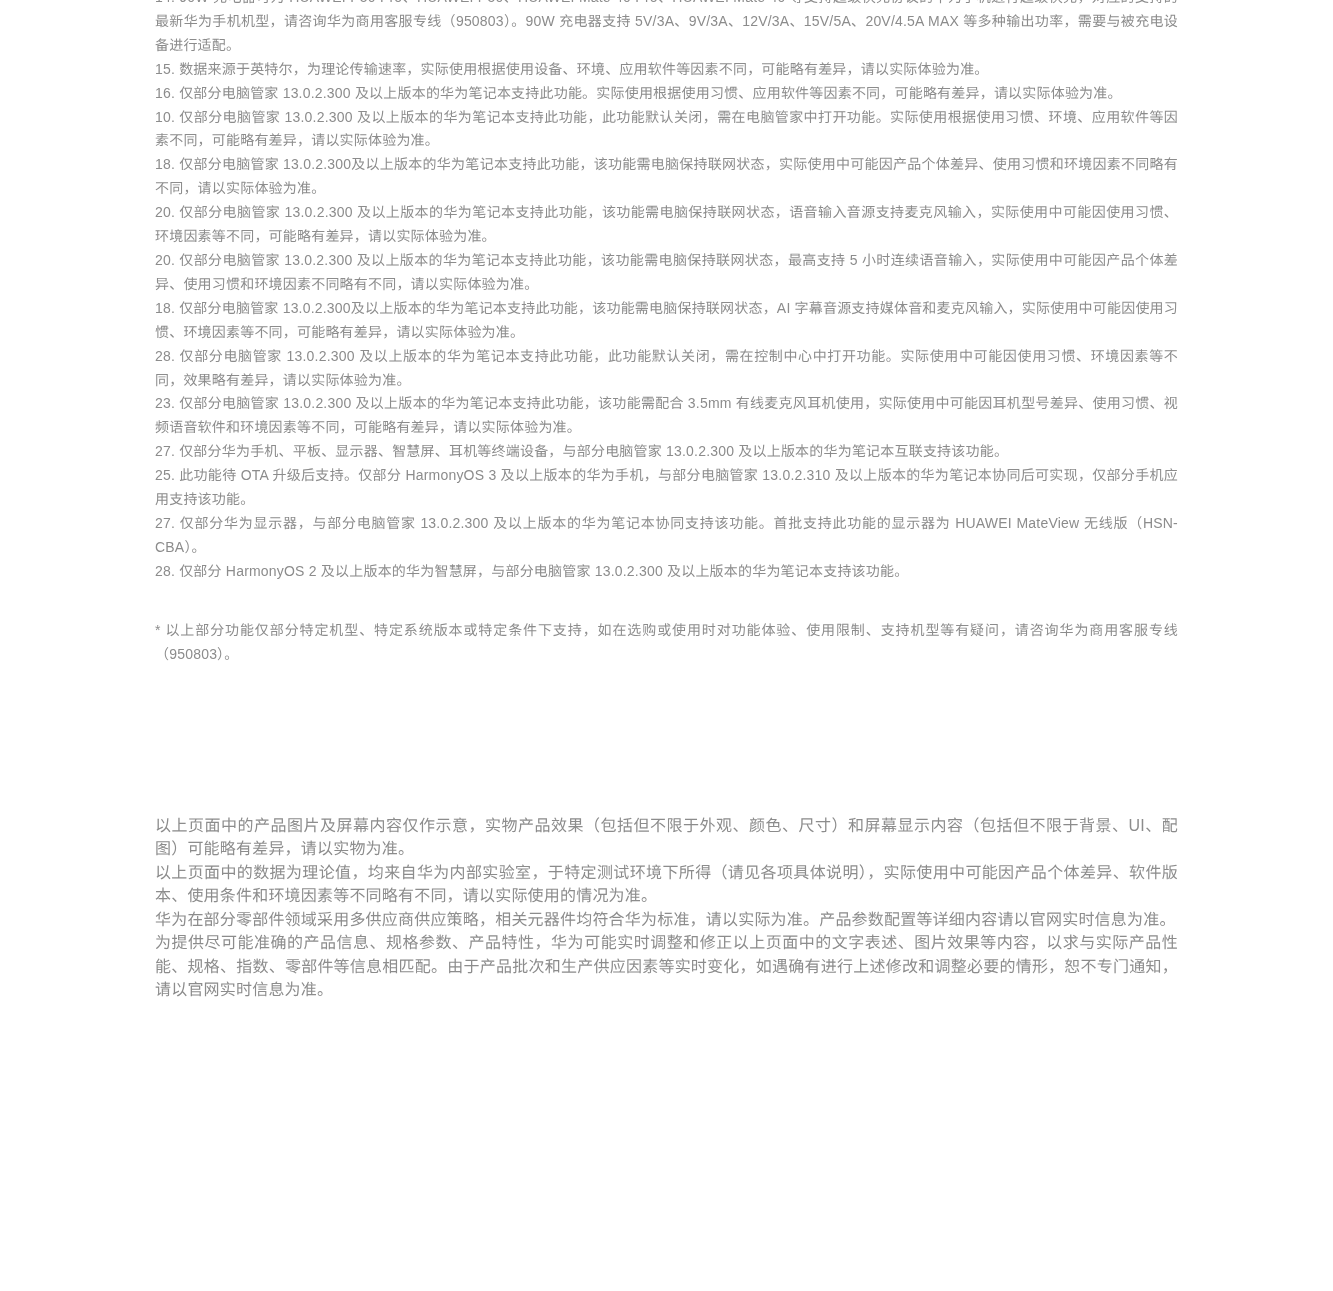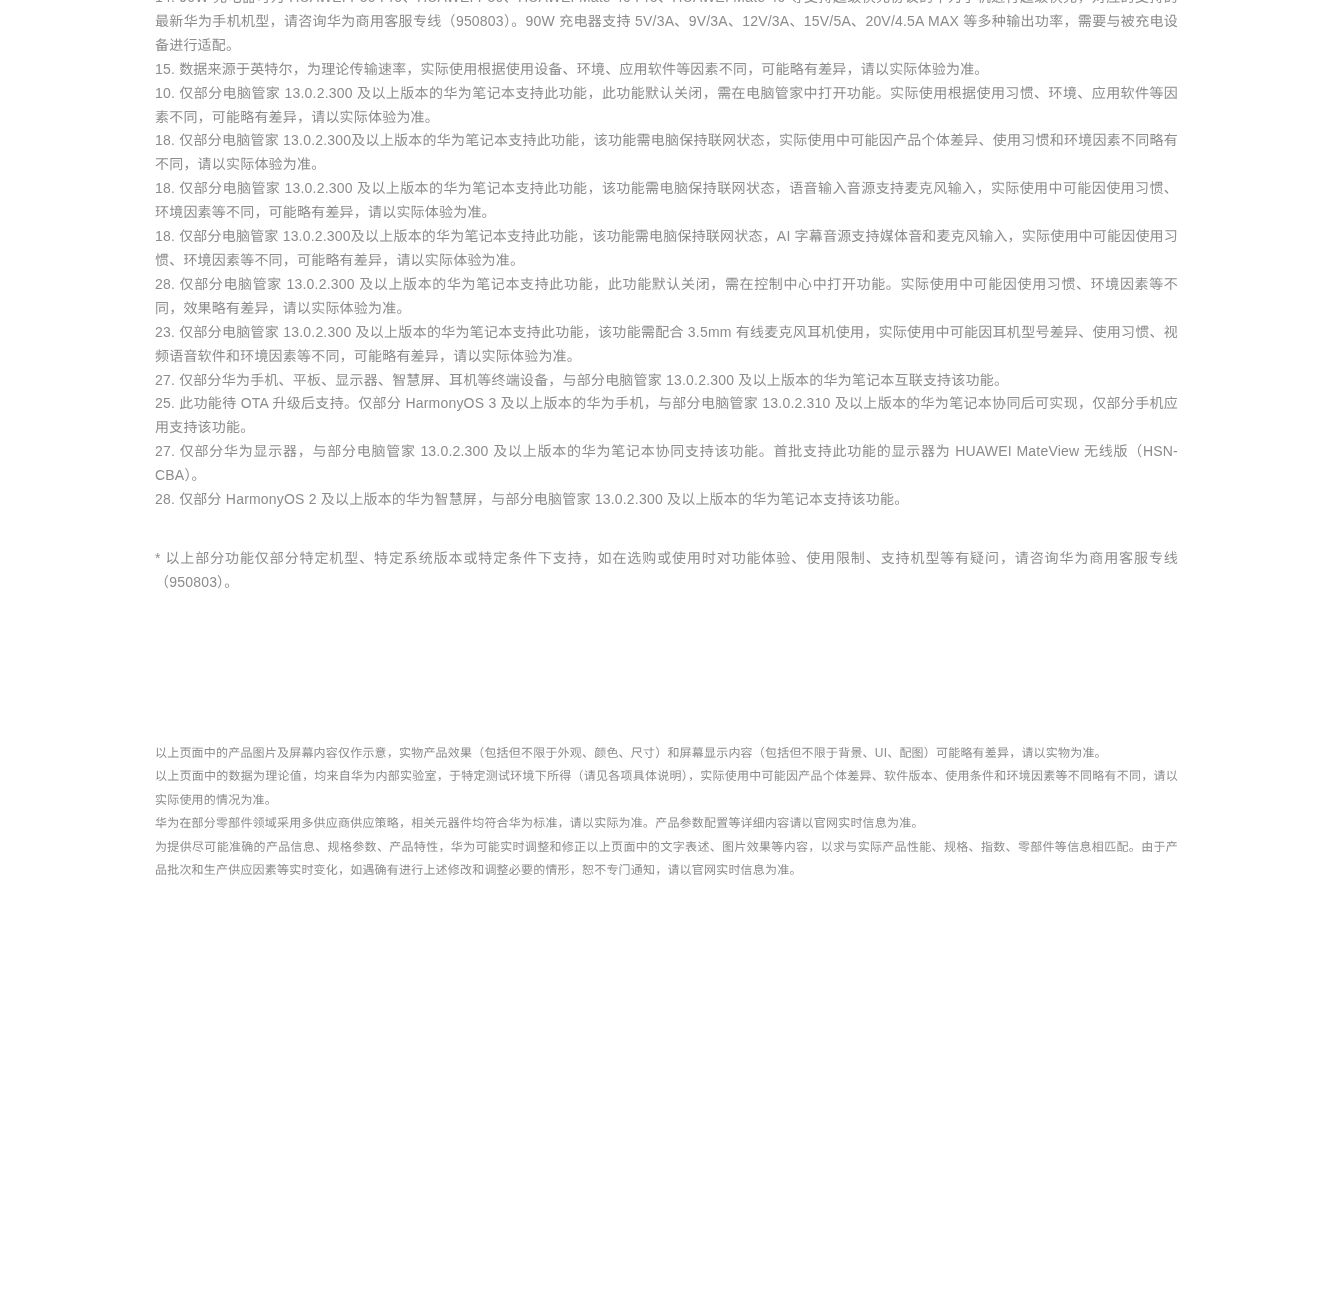--- a/index.html
+++ b/index.html
@@ -36,38 +36,40 @@
     line-height: 24px;
     text-align: justify;
     text-justify: inter-ideograph;
     letter-spacing: 0.2px;
   }
   .legal {
     margin-top: 148px;
   }
   .legal p {
     margin: 0;
-    font-size: 12px;
+    font-size: 16px;
     line-height: 23.5px;
     text-align: justify;
     text-justify: inter-ideograph;
     letter-spacing: 0.2px;
   }
 </style>
 </head>
 <body>
 
 <main class="content">
 
   <ol class="footnotes">
     <li>14. 90W 充电器可为 HUAWEI P50 Pro、HUAWEI P50、HUAWEI Mate 40 Pro、HUAWEI Mate 40 等支持超级快充协议的华为手机进行超级快充，对应的支持的最新华为手机机型，请咨询华为商用客服专线（950803）。90W 充电器支持 5V/3A、9V/3A、12V/3A、15V/5A、20V/4.5A MAX 等多种输出功率，需要与被充电设备进行适配。</li>
     <li>15. 数据来源于英特尔，为理论传输速率，实际使用根据使用设备、环境、应用软件等因素不同，可能略有差异，请以实际体验为准。</li>
+    <li>16. 仅部分电脑管家 13.0.2.300 及以上版本的华为笔记本支持此功能。实际使用根据使用习惯、应用软件等因素不同，可能略有差异，请以实际体验为准。</li>
     <li>10. 仅部分电脑管家 13.0.2.300 及以上版本的华为笔记本支持此功能，此功能默认关闭，需在电脑管家中打开功能。实际使用根据使用习惯、环境、应用软件等因素不同，可能略有差异，请以实际体验为准。</li>
     <li>18. 仅部分电脑管家 13.0.2.300及以上版本的华为笔记本支持此功能，该功能需电脑保持联网状态，实际使用中可能因产品个体差异、使用习惯和环境因素不同略有不同，请以实际体验为准。</li>
-    <li>18. 仅部分电脑管家 13.0.2.300 及以上版本的华为笔记本支持此功能，该功能需电脑保持联网状态，语音输入音源支持麦克风输入，实际使用中可能因使用习惯、环境因素等不同，可能略有差异，请以实际体验为准。</li>
+    <li>20. 仅部分电脑管家 13.0.2.300 及以上版本的华为笔记本支持此功能，该功能需电脑保持联网状态，语音输入音源支持麦克风输入，实际使用中可能因使用习惯、环境因素等不同，可能略有差异，请以实际体验为准。</li>
+    <li>20. 仅部分电脑管家 13.0.2.300 及以上版本的华为笔记本支持此功能，该功能需电脑保持联网状态，最高支持 5 小时连续语音输入，实际使用中可能因产品个体差异、使用习惯和环境因素不同略有不同，请以实际体验为准。</li>
     <li>18. 仅部分电脑管家 13.0.2.300及以上版本的华为笔记本支持此功能，该功能需电脑保持联网状态，AI 字幕音源支持媒体音和麦克风输入，实际使用中可能因使用习惯、环境因素等不同，可能略有差异，请以实际体验为准。</li>
     <li>28. 仅部分电脑管家 13.0.2.300 及以上版本的华为笔记本支持此功能，此功能默认关闭，需在控制中心中打开功能。实际使用中可能因使用习惯、环境因素等不同，效果略有差异，请以实际体验为准。</li>
     <li>23. 仅部分电脑管家 13.0.2.300 及以上版本的华为笔记本支持此功能，该功能需配合 3.5mm 有线麦克风耳机使用，实际使用中可能因耳机型号差异、使用习惯、视频语音软件和环境因素等不同，可能略有差异，请以实际体验为准。</li>
     <li>27. 仅部分华为手机、平板、显示器、智慧屏、耳机等终端设备，与部分电脑管家 13.0.2.300 及以上版本的华为笔记本互联支持该功能。</li>
     <li>25. 此功能待 OTA 升级后支持。仅部分 HarmonyOS 3 及以上版本的华为手机，与部分电脑管家 13.0.2.310 及以上版本的华为笔记本协同后可实现，仅部分手机应用支持该功能。</li>
     <li>27. 仅部分华为显示器，与部分电脑管家 13.0.2.300 及以上版本的华为笔记本协同支持该功能。首批支持此功能的显示器为 HUAWEI MateView 无线版（HSN-CBA）。</li>
     <li>28. 仅部分 HarmonyOS 2 及以上版本的华为智慧屏，与部分电脑管家 13.0.2.300 及以上版本的华为笔记本支持该功能。</li>
   </ol>
 
   <p class="asterisk-note">* 以上部分功能仅部分特定机型、特定系统版本或特定条件下支持，如在选购或使用时对功能体验、使用限制、支持机型等有疑问，请咨询华为商用客服专线（950803）。</p>

